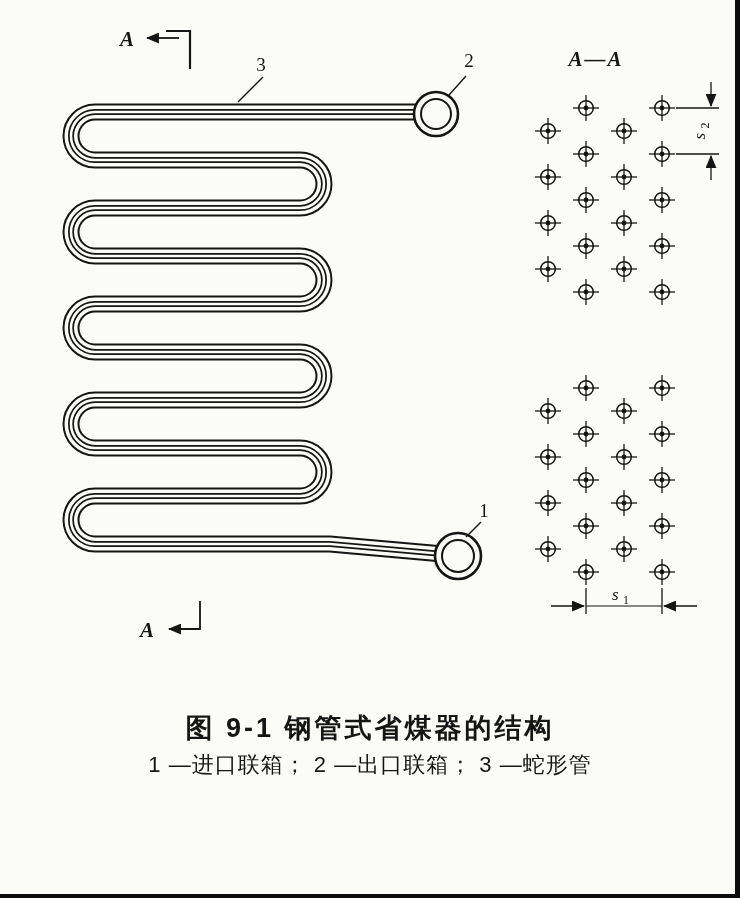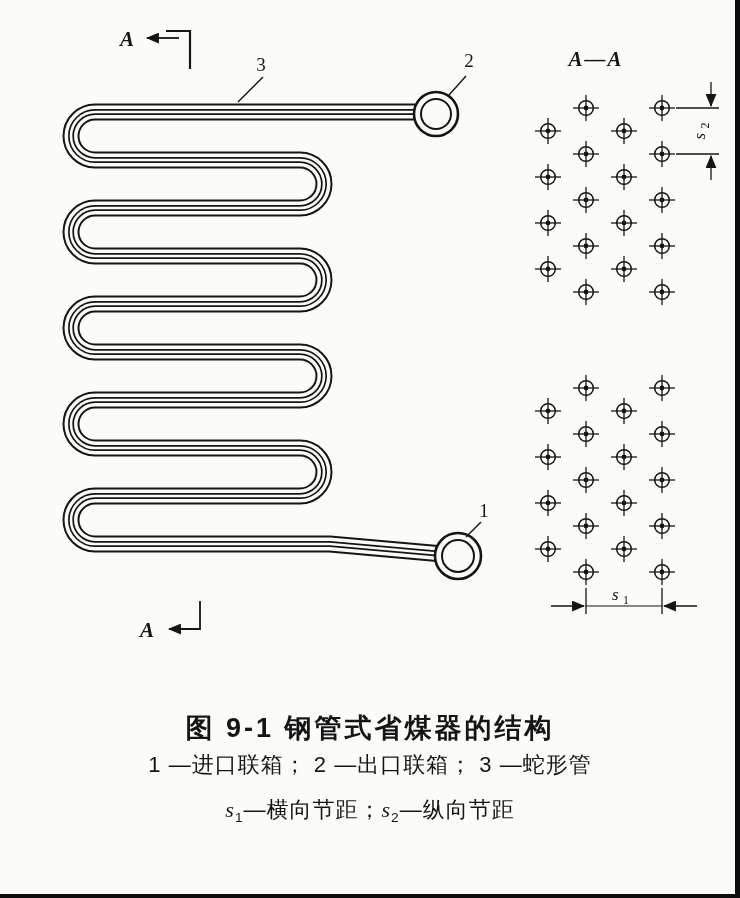--- a/index.html
+++ b/index.html
@@ -148,20 +148,17 @@
     </g>
     <text x="612" y="600">
       <tspan class="dim-base">s</tspan>
       <tspan class="dim-sub" dy="4">1</tspan>
     </text>
   </svg>
 
   <div class="caption">
     <div class="caption-title">图 9-1  钢管式省煤器的结构</div>
     <div class="caption-legend">1 —进口联箱； 2 —出口联箱； 3 —蛇形管</div>
-    <div class="caption-dims">
-      <span class="svar">s</span><sub>1</sub><span>—横向节距；</span><span class="svar">s</span><sub>2</sub><span>—纵向节距</span>
-    </div>
   </div>
 
   <div class="scan-edge-right"></div>
   <div class="scan-edge-bottom"></div>
 </div>
 
 </body></html>

